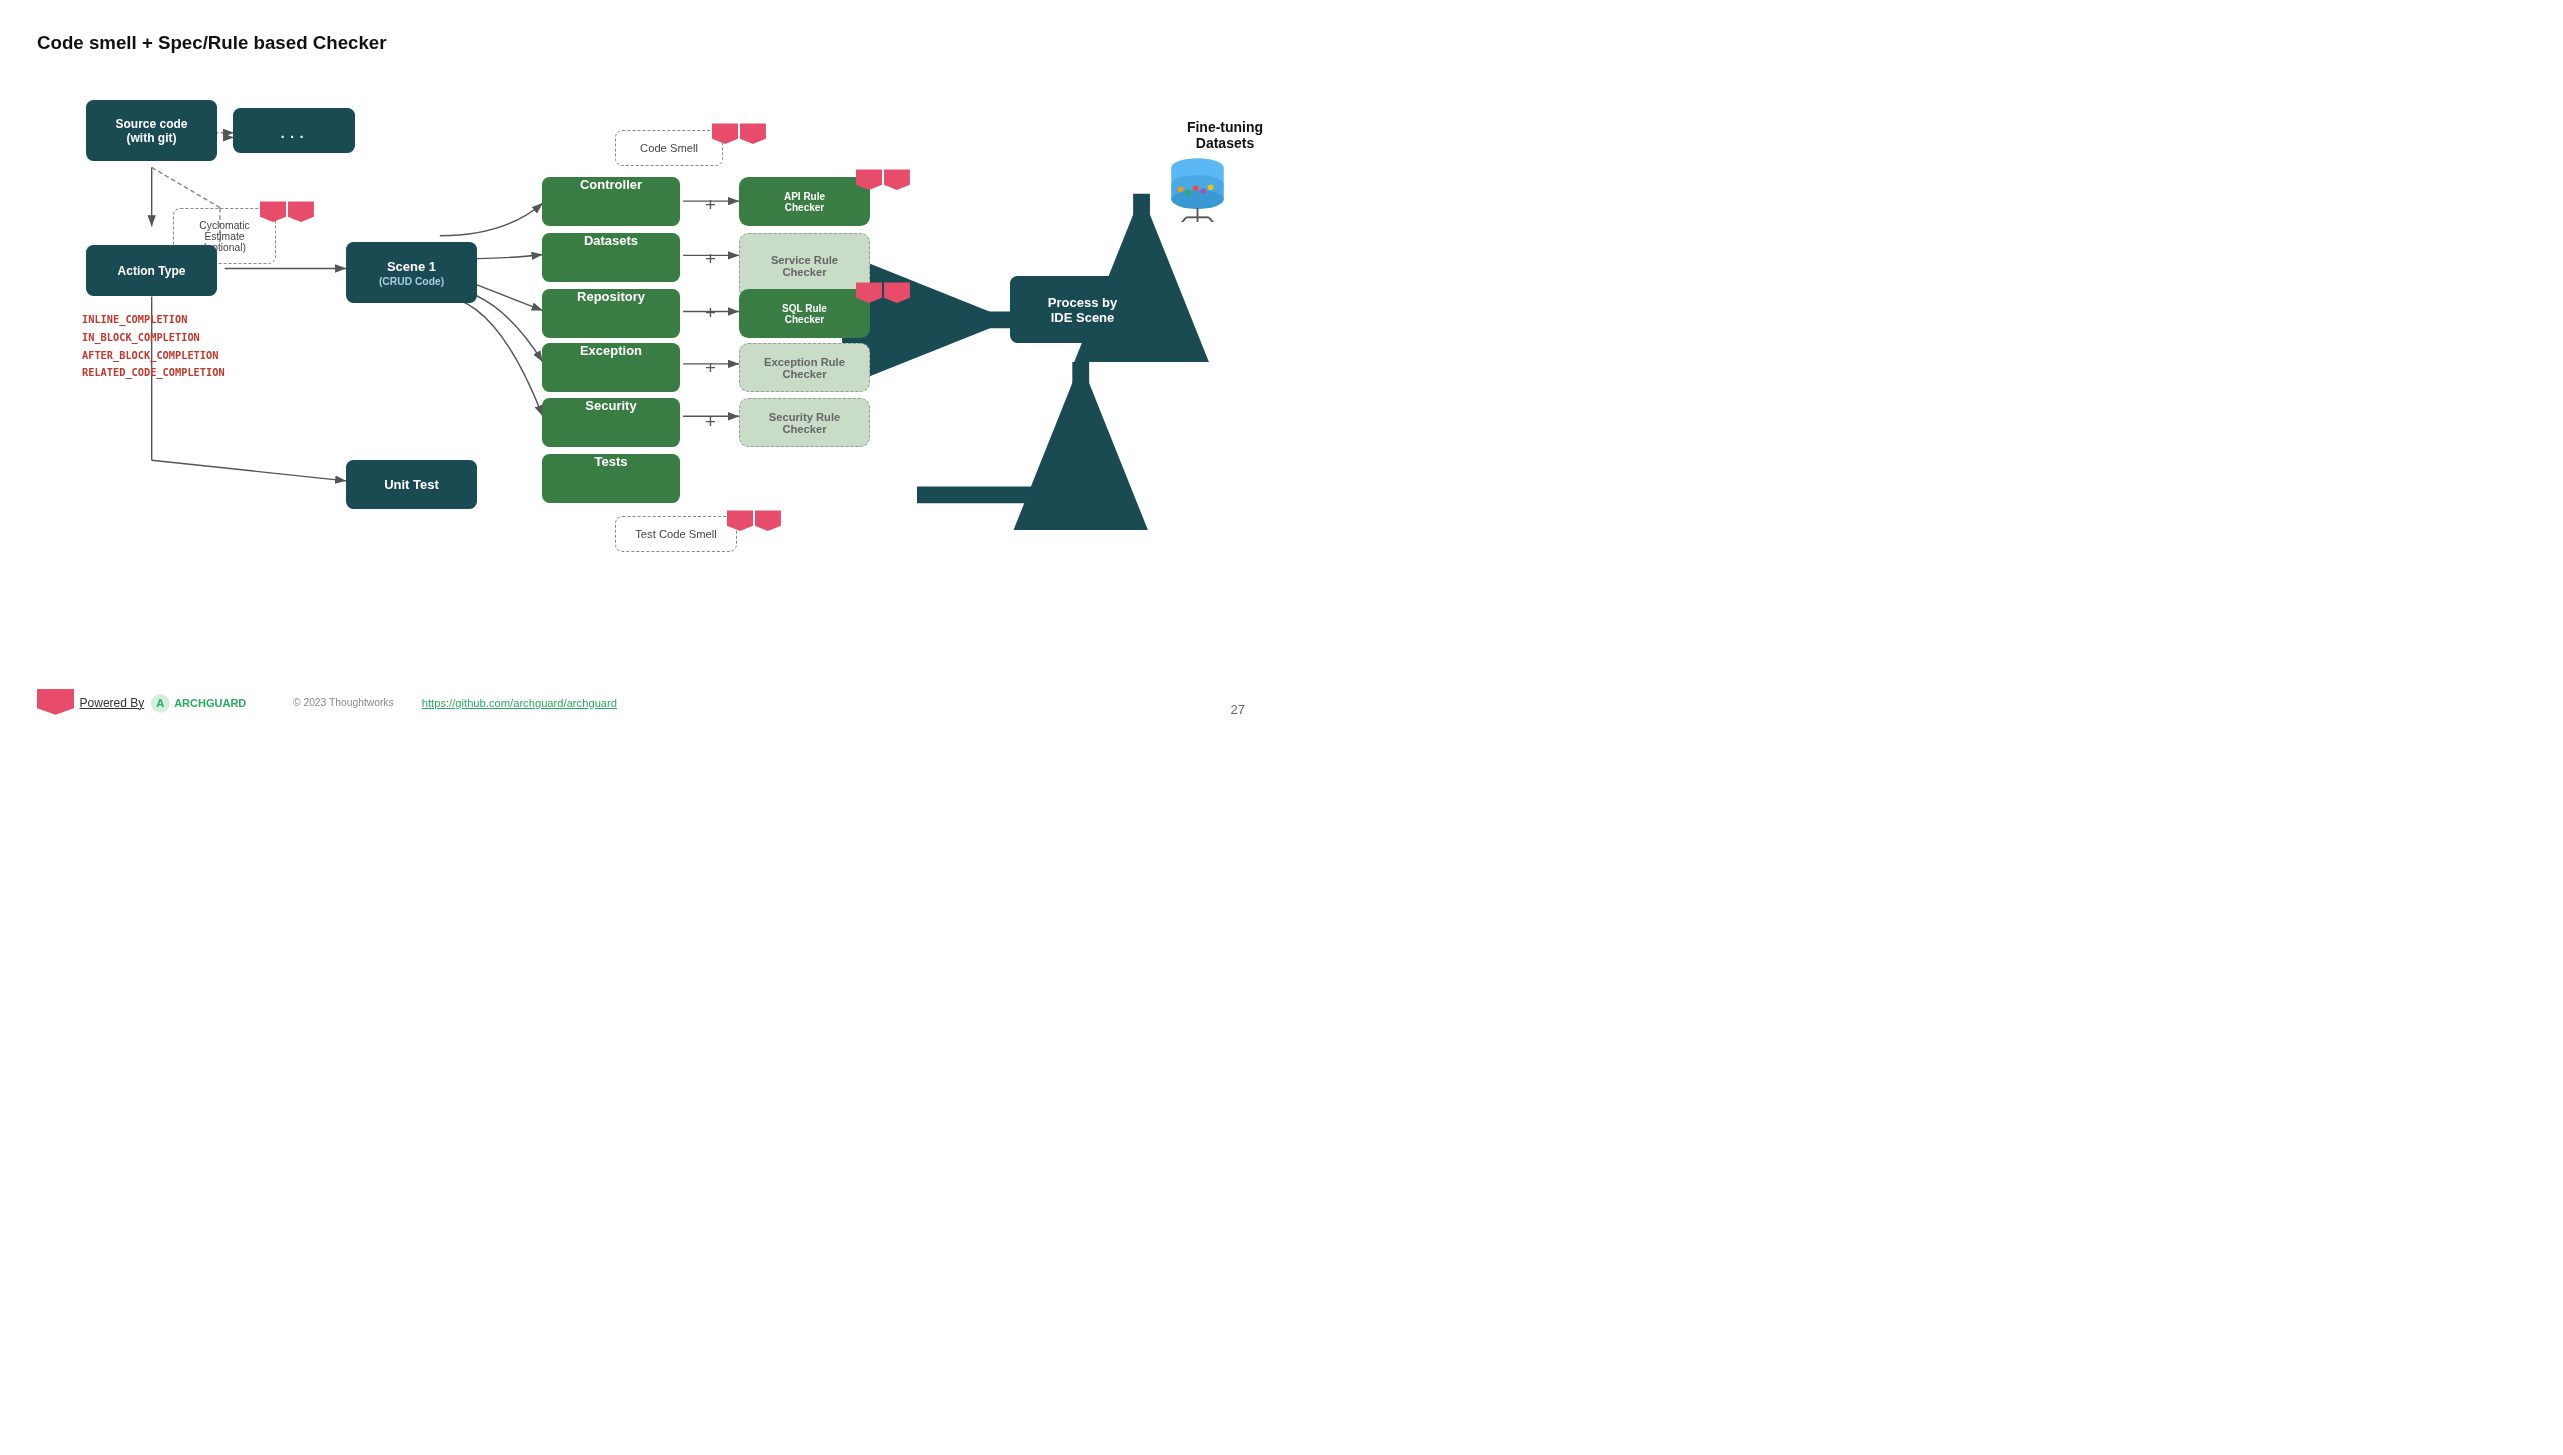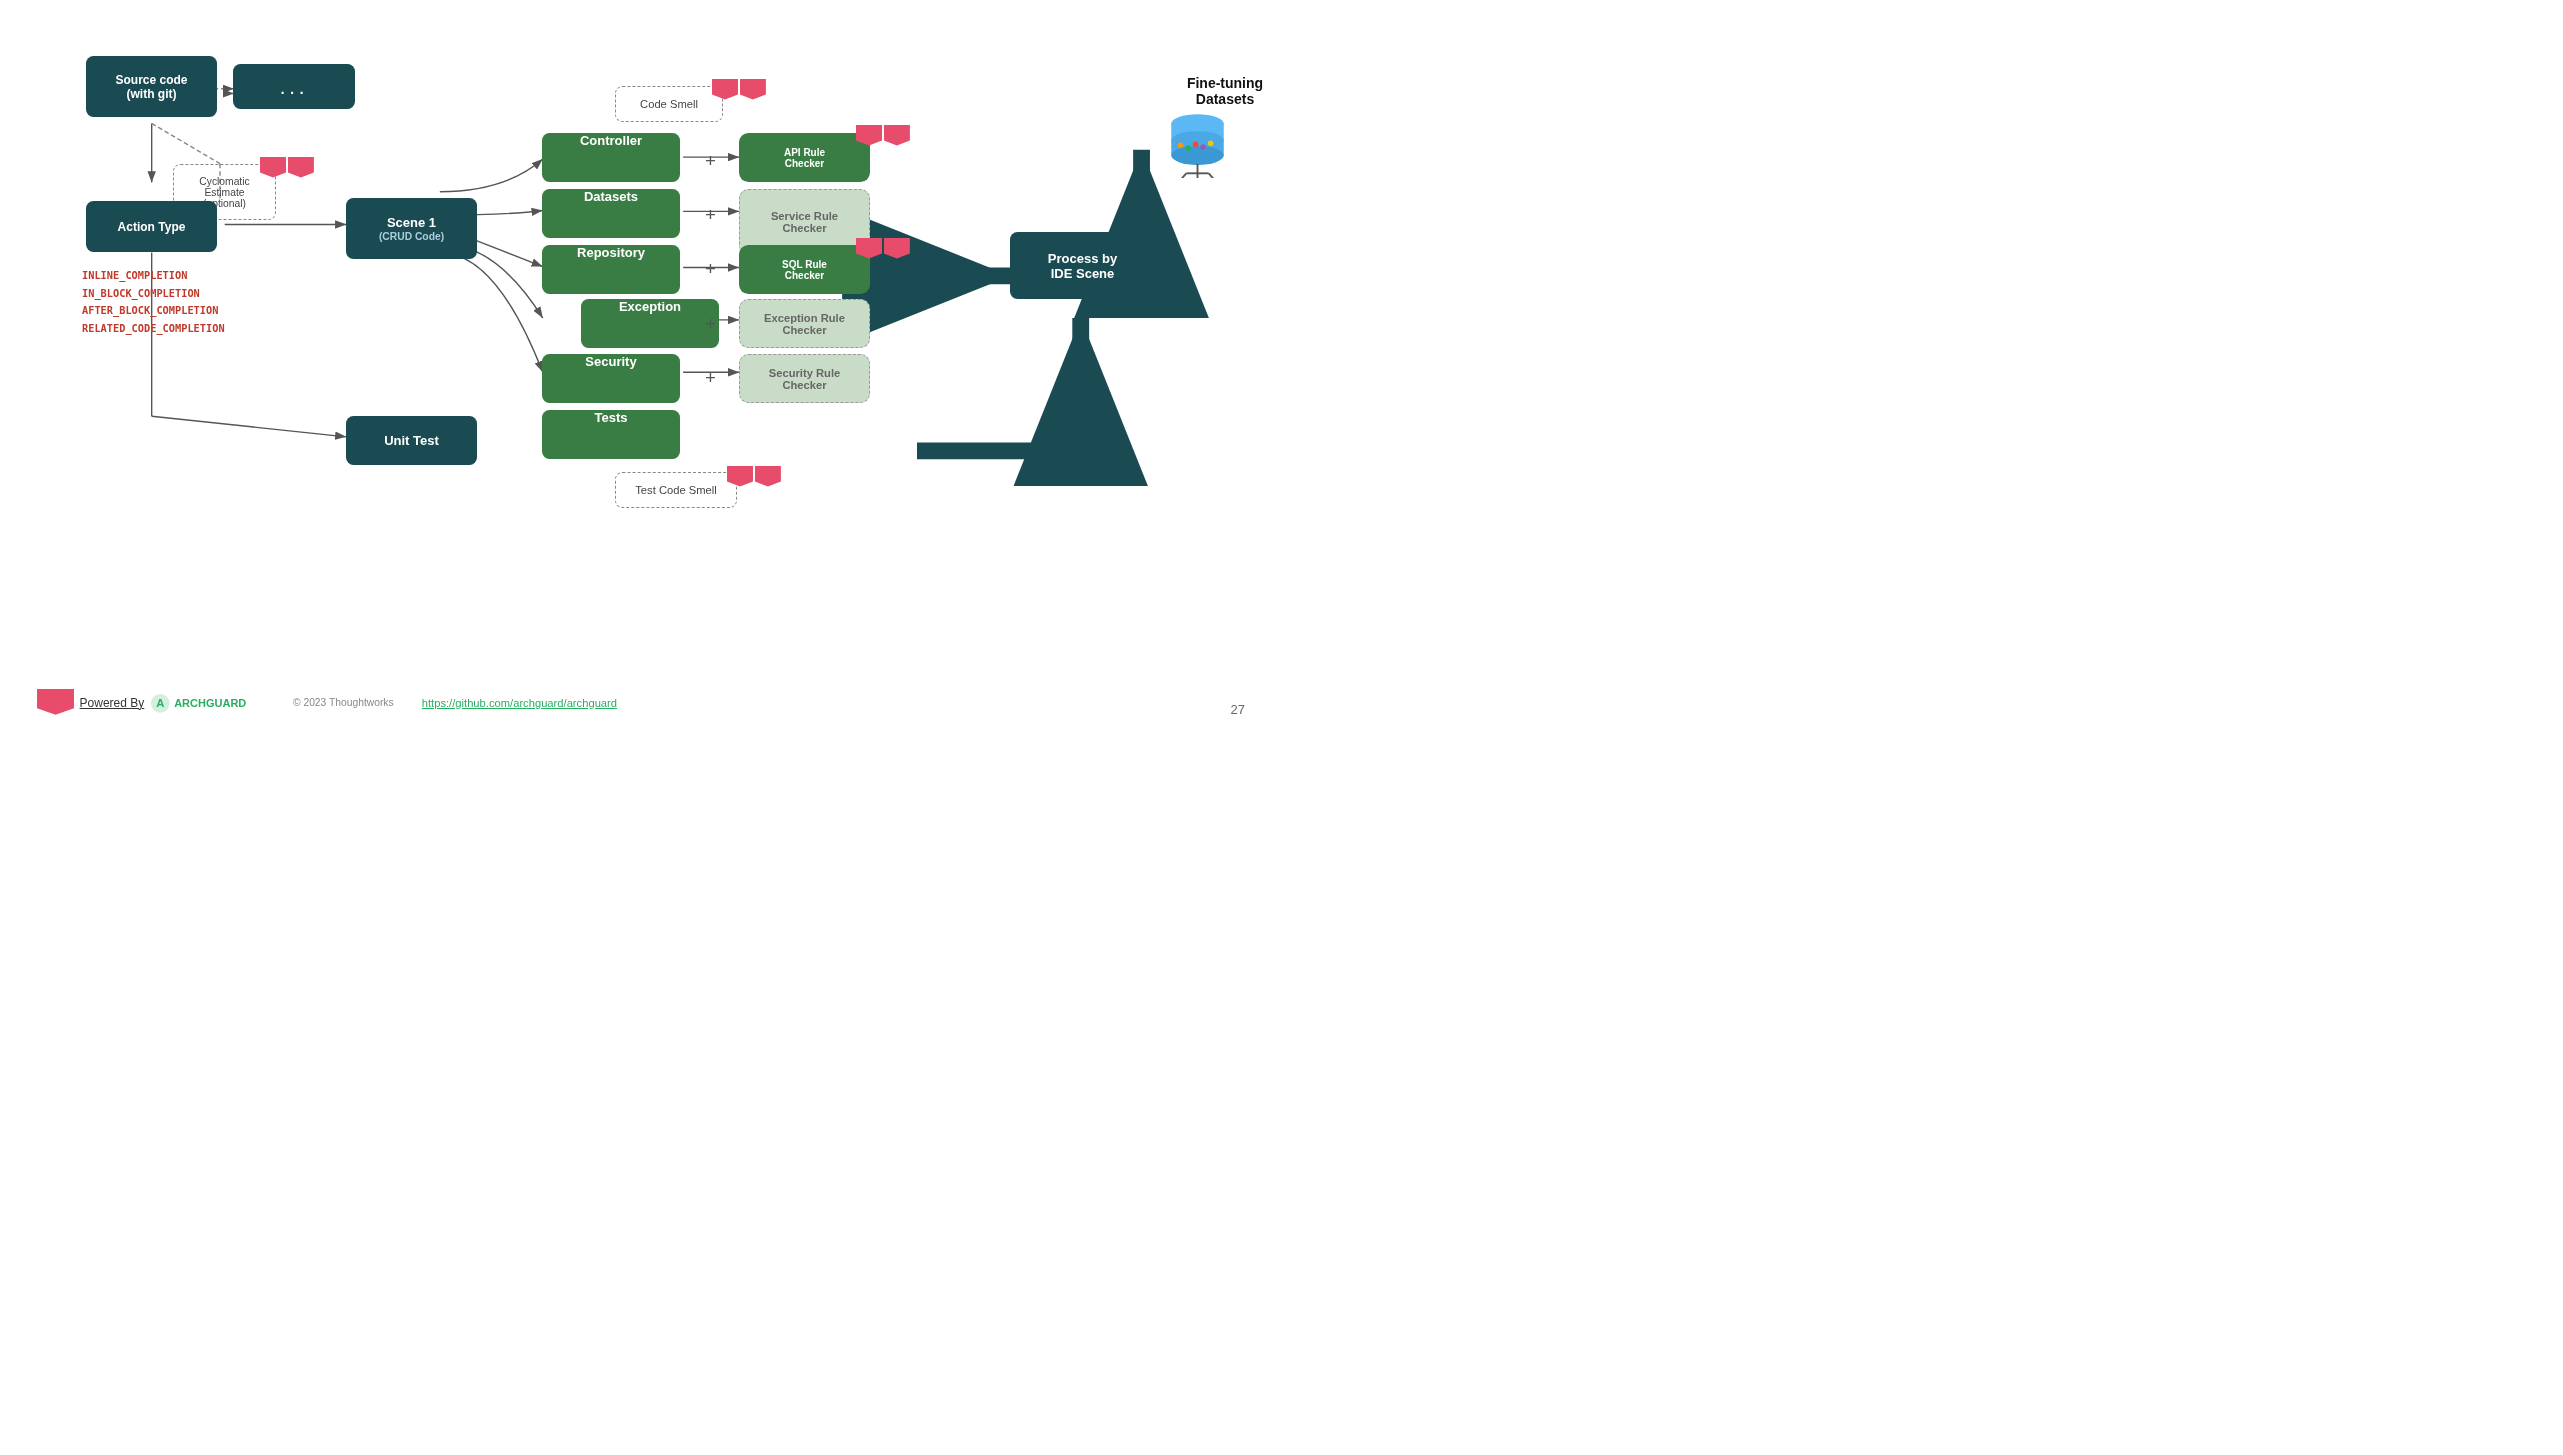--- a/index.html
+++ b/index.html
@@ -179,20 +179,21 @@
       color: #555;
       display: flex;
       align-items: center;
       justify-content: center;
     }
   </style>
 </head>
 <body>
 
 <div class="page">
+  <p class="subtitle">Code smell + Spec/Rule based Checker</p>
 
   <div class="diagram-area">
 
     <svg class="arrow-svg" viewBox="0 0 1290 590" xmlns="http://www.w3.org/2000/svg">
       <defs>
         <marker id="arrowhead" markerWidth="8" markerHeight="6" refX="8" refY="3" orient="auto">
           <polygon points="0 0, 8 3, 0 6" fill="#555"></polygon>
         </marker>
         <marker id="arrowhead-dark" markerWidth="10" markerHeight="8" refX="10" refY="4" orient="auto">
           <polygon points="0 0, 10 4, 0 8" fill="#1a4a52"></polygon>
@@ -304,21 +305,21 @@
     </div>
 
     <div class="el box-green" style="left:505px; top:161px; width:138px; height:49px;">
       <span>Datasets</span>
     </div>
 
     <div class="el box-green" style="left:505px; top:217px; width:138px; height:49px;">
       <span>Repository</span>
     </div>
 
-    <div class="el box-green" style="left:505px; top:271px; width:138px; height:49px;margin-left:39px;">
+    <div class="el box-green" style="left:505px; top:271px; width:138px; height:49px;">
       <span>Exception</span>
     </div>
 
     <div class="el box-green" style="left:505px; top:326px; width:138px; height:49px;">
       <span>Security</span>
     </div>
 
     <div class="el box-green" style="left:505px; top:382px; width:138px; height:49px;">
       <span>Tests</span>
     </div>

